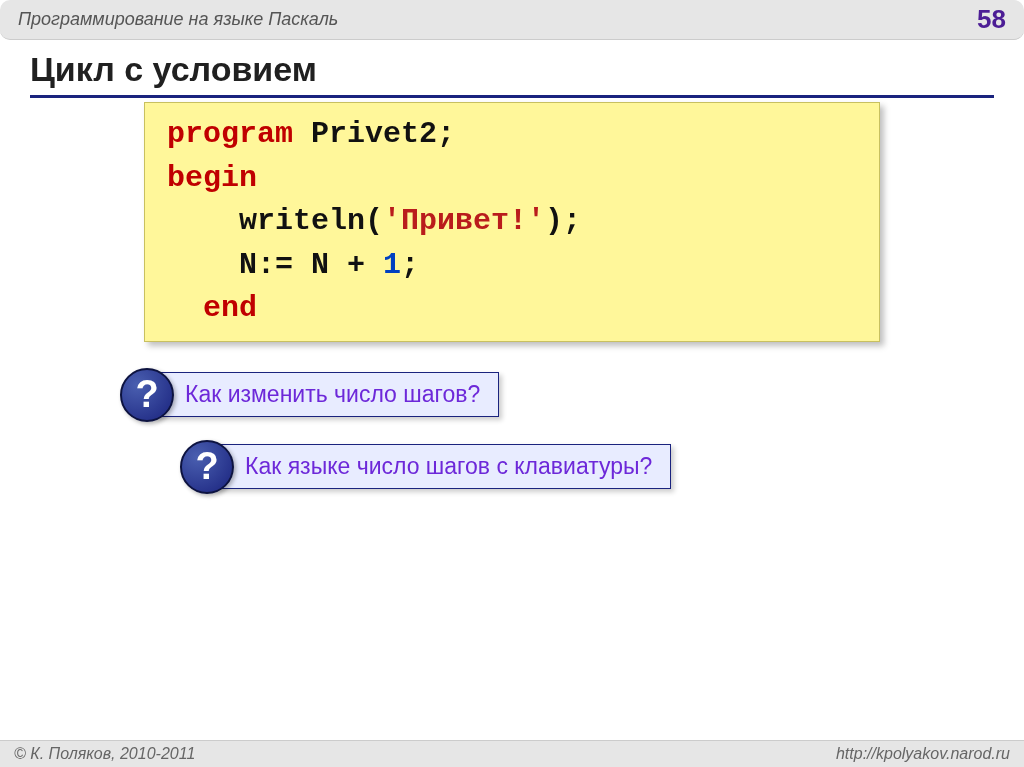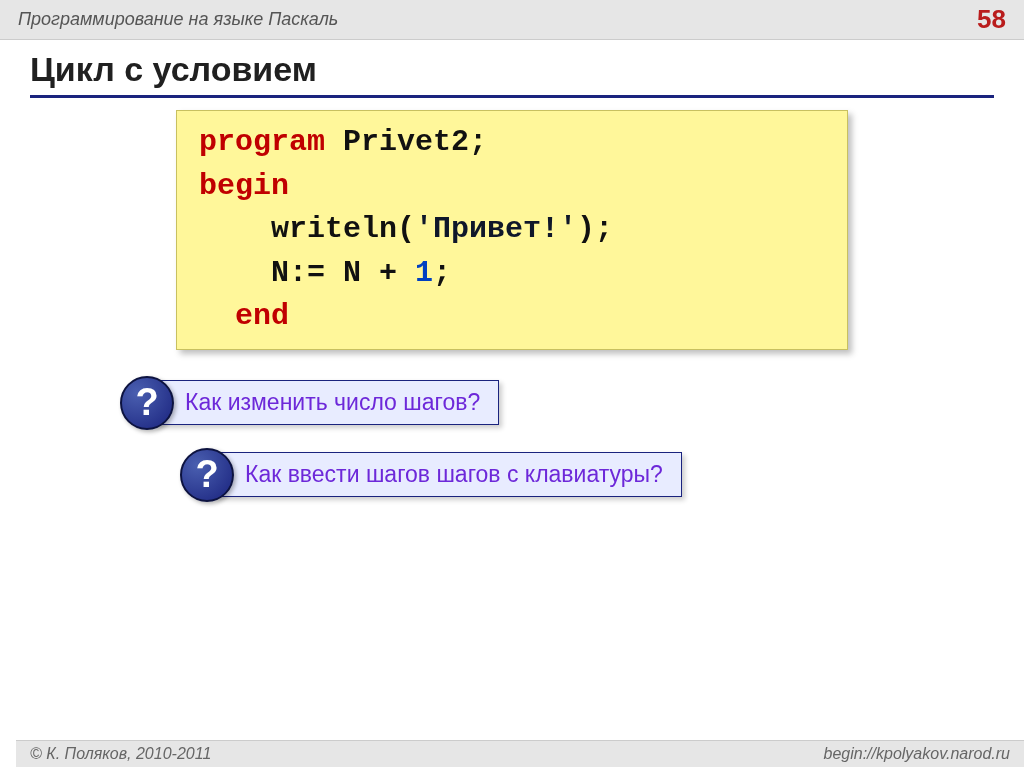--- a/index.html
+++ b/index.html
@@ -4,48 +4,49 @@
 <style>
   * { box-sizing: border-box; margin: 0; padding: 0; }
   html, body { width: 1024px; height: 767px; font-family: Arial, sans-serif; background: #fff; overflow: hidden; }
   .header-bar {
     background: #e6e6e6;
     border-bottom: 1px solid #ccc;
     padding: 4px 12px 4px 18px;
     display: flex;
     justify-content: space-between;
     align-items: center;
+    border-radius: 10px;
   }
   .header-title { font-size: 18px; font-style: italic; color: #555; }
-  .page-num { font-size: 26px; font-weight: bold; color: #b91c1c; padding-right: 6px; }
+  .page-num { font-size: 26px; font-weight: bold; color: #4c1d95; padding-right: 6px; }
   .slide-body { padding: 10px 30px 0 30px; }
   .slide-title {
     font-size: 34px;
     font-weight: bold;
     color: #202020;
     border-bottom: 3px solid #1a237e;
     padding-bottom: 6px;
-    margin-bottom: 12px;
+    margin-bottom: 4px;
   }
   .code-box {
     background: #fff79a;
     border: 1px solid #c8c060;
     box-shadow: 4px 4px 6px rgba(0,0,0,0.25);
     margin: 0 auto 26px auto;
-    width: 672px;
+    width: 736px;
     padding: 10px 22px 10px 22px;
     font-family: "Courier New", monospace;
     font-size: 30px;
     font-weight: bold;
     line-height: 1.45;
     color: #111;
   }
   .kw { color: #c00000; }
   .num { color: #0040c0; }
-  .str { color: #0f172a; }
+  .str { color: #b91c1c; }
   .callout {
     display: flex;
     align-items: center;
     margin-bottom: 18px;
   }
   .callout.c1 { margin-left: 90px; }
   .callout.c2 { margin-left: 150px; }
   .q-circle {
     width: 54px; height: 54px;
     border-radius: 50%;
@@ -65,21 +66,21 @@
     background: #e8ecff;
     border: 1.5px solid #1a237e;
     padding: 8px 18px 8px 30px;
     margin-left: -20px;
     font-size: 23px;
     color: #6d28d9;
     box-shadow: 3px 3px 5px rgba(0,0,0,0.2);
   }
   .footer {
     position: absolute;
-    bottom: 0; left: 16px; right: 0;
+    bottom: 0; left: 0; right: 0;
     background: #e6e6e6;
     border-top: 1px solid #ccc;
     padding: 4px 14px;
     display: flex;
     justify-content: space-between;
     font-size: 16px;
     font-style: italic;
     color: #666;
   }
 </style>
@@ -102,20 +103,20 @@
     <div style="white-space:pre;"><span>  </span><span class="kw">end</span></div>
   </div>
 
   <div class="callout c1">
     <div class="q-circle">?</div>
     <div class="q-box">Как изменить число шагов?</div>
   </div>
 
   <div class="callout c2">
     <div class="q-circle">?</div>
-    <div class="q-box">Как ввести шагов шагов с клавиатуры?</div>
+    <div class="q-box">Как языке число шагов с клавиатуры?</div>
   </div>
 </div>
 
 <div class="footer">
   <span>© К. Поляков, 2010-2011</span>
-  <span>begin://kpolyakov.narod.ru</span>
+  <span>http://kpolyakov.narod.ru</span>
 </div>
 
 </body></html>

